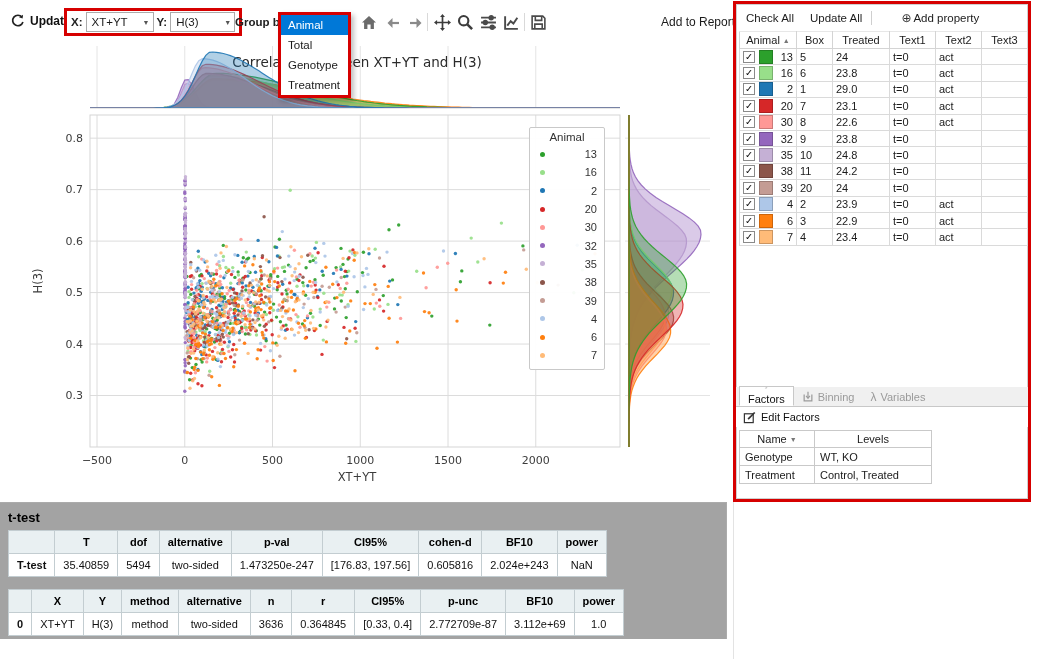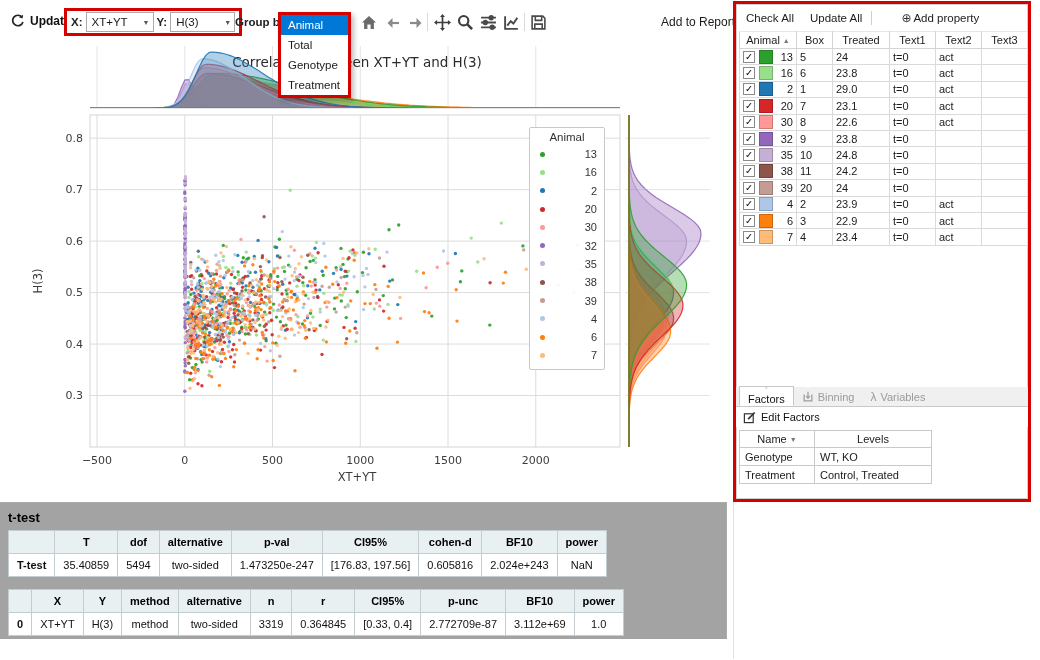--- a/index.html
+++ b/index.html
@@ -1978,21 +1978,21 @@
           <th>power</th>
         </tr>
       </thead>
       <tbody>
         <tr>
           <td class="idx">0</td>
           <td>XT+YT</td>
           <td>H(3)</td>
           <td>method</td>
           <td>two-sided</td>
-          <td>3319</td>
+          <td>3636</td>
           <td>0.364845</td>
           <td>[0.33, 0.4]</td>
           <td>2.772709e-87</td>
           <td>3.112e+69</td>
           <td>1.0</td>
         </tr>
       </tbody>
     </table>
 </div>
 <div id="v-divider" class="abs"></div>

